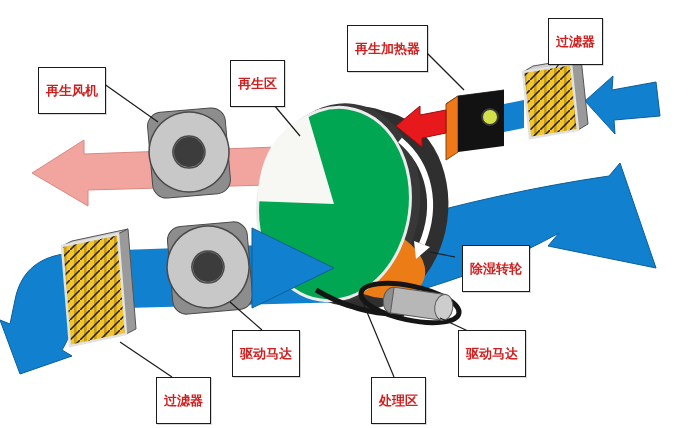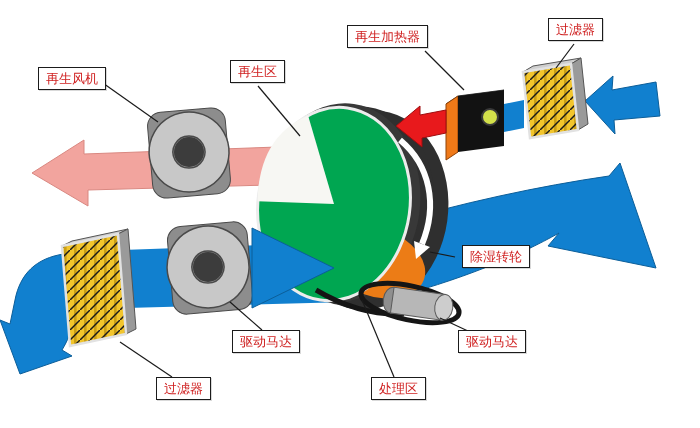--- a/index.html
+++ b/index.html
@@ -3,22 +3,22 @@
 <meta charset="utf-8">
 <style>
   html,body{margin:0;padding:0;background:#e9e9e9;}
   .stage{
     position:relative;width:700px;height:428px;background:#ffffff;
     overflow:hidden;font-family:"DejaVu Sans",sans-serif;margin:0 auto;
   }
   .stage svg{position:absolute;left:0;top:0;}
   .label{
     position:absolute;z-index:5;background:#ffffff;border:1px solid #1b1b1b;
-    color:#cf1f1f;font-weight:normal;font-size:13px;line-height:1;
-    padding:4px 7px;white-space:nowrap;box-shadow:1px 1px 0 rgba(0,0,0,.15);
+    color:#cf1f1f;font-weight:bold;font-size:13px;line-height:1;
+    padding:16px 7px;white-space:nowrap;box-shadow:1px 1px 0 rgba(0,0,0,.15);
   }
   .lbl-regen-fan   {left:38px;  top:67px;}
   .lbl-regen-zone  {left:230px; top:60px;}
   .lbl-regen-heater{left:347px; top:25px;}
   .lbl-filter-top  {left:548px; top:18px;}
   .lbl-wheel       {left:462px; top:245px;}
   .lbl-motor       {left:458px; top:330px;}
   .lbl-process-zone{left:371px; top:377px;}
   .lbl-process-fan {left:232px; top:330px;}
   .lbl-filter-bot  {left:156px; top:377px;}

